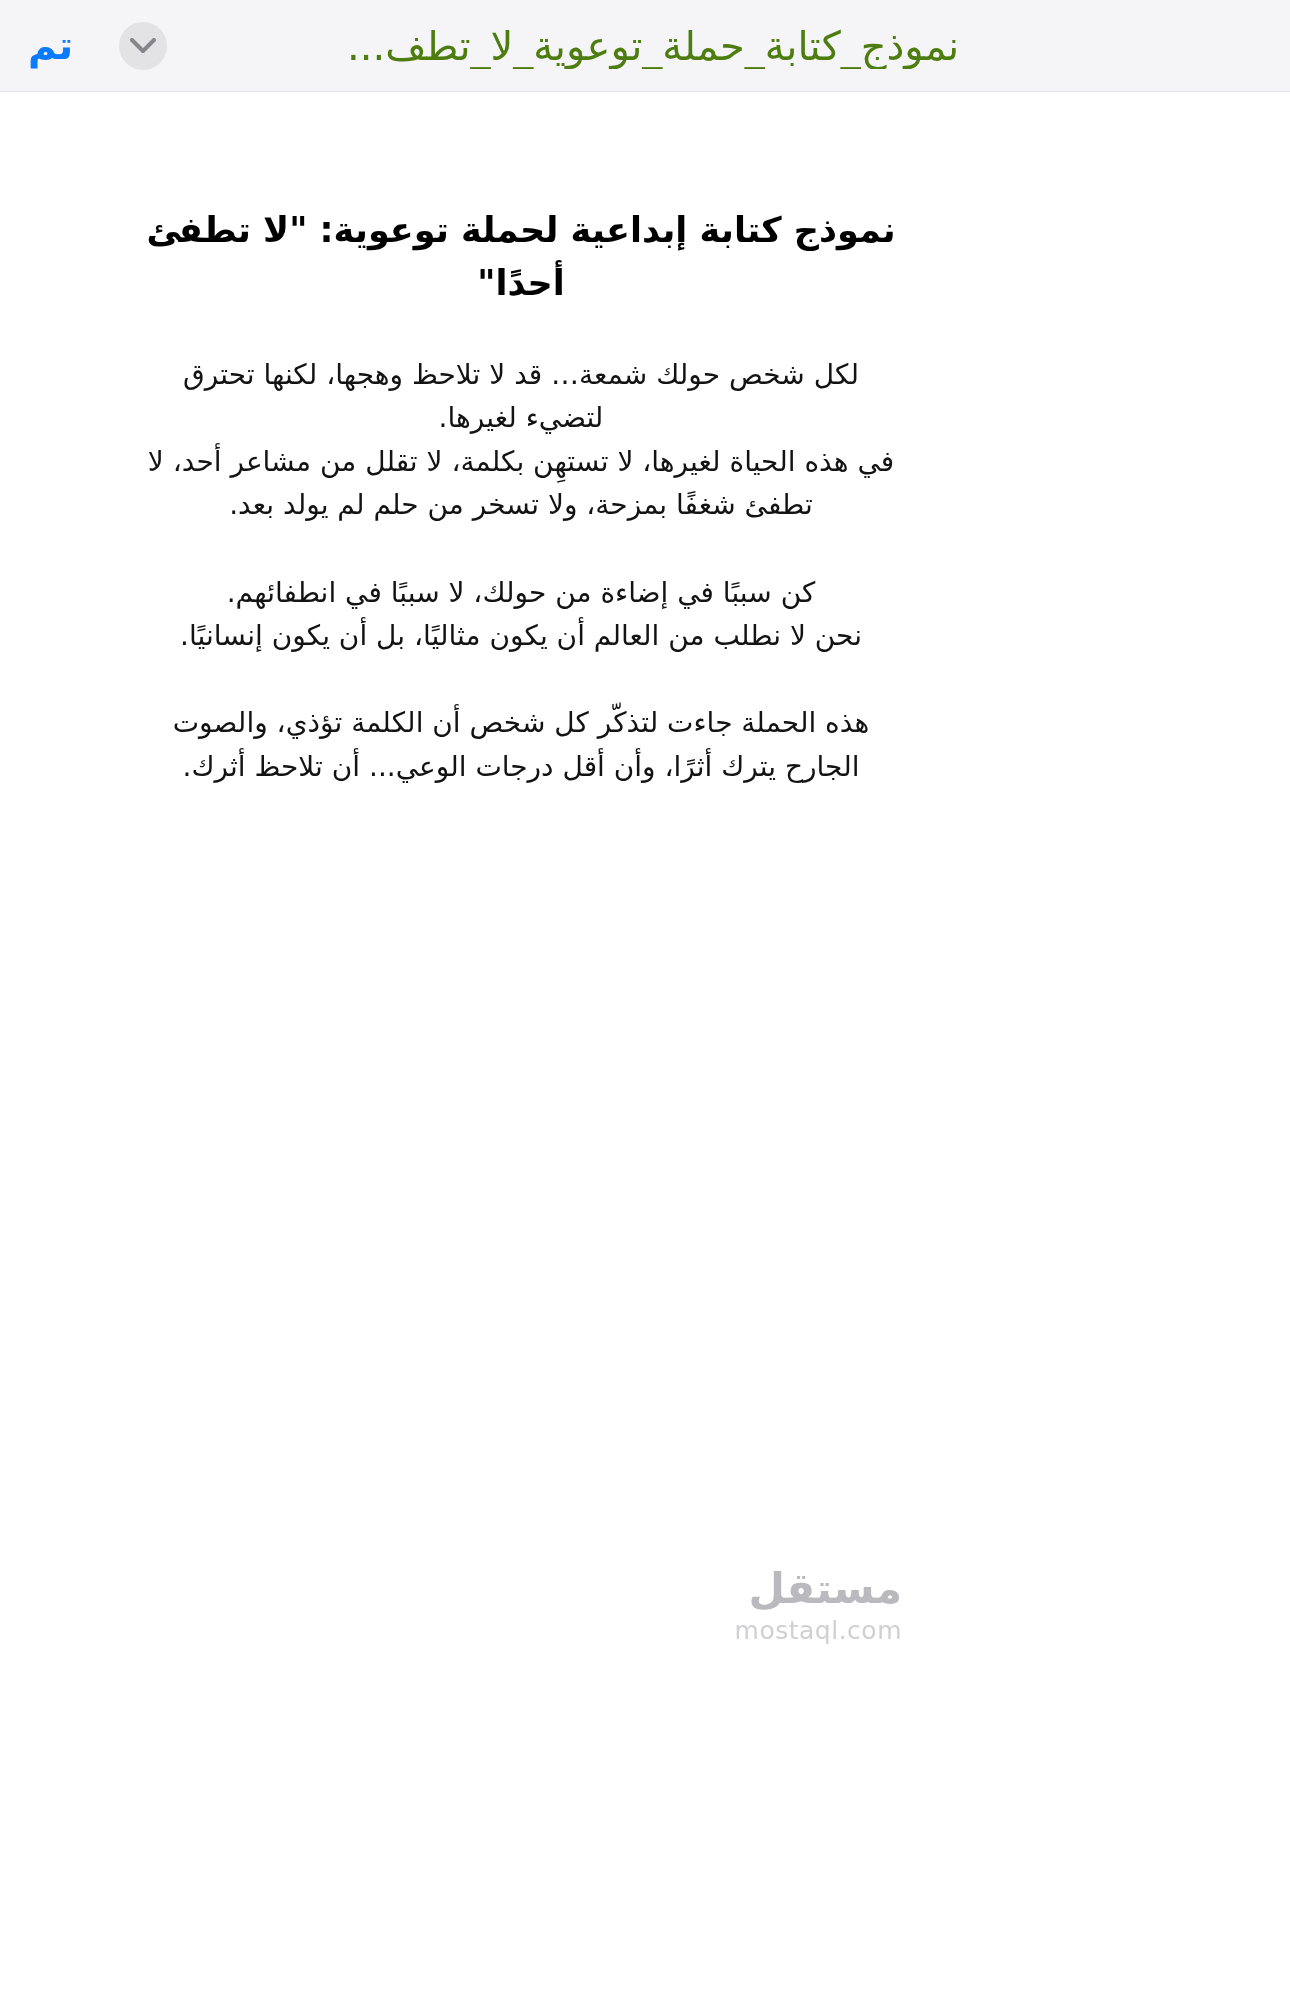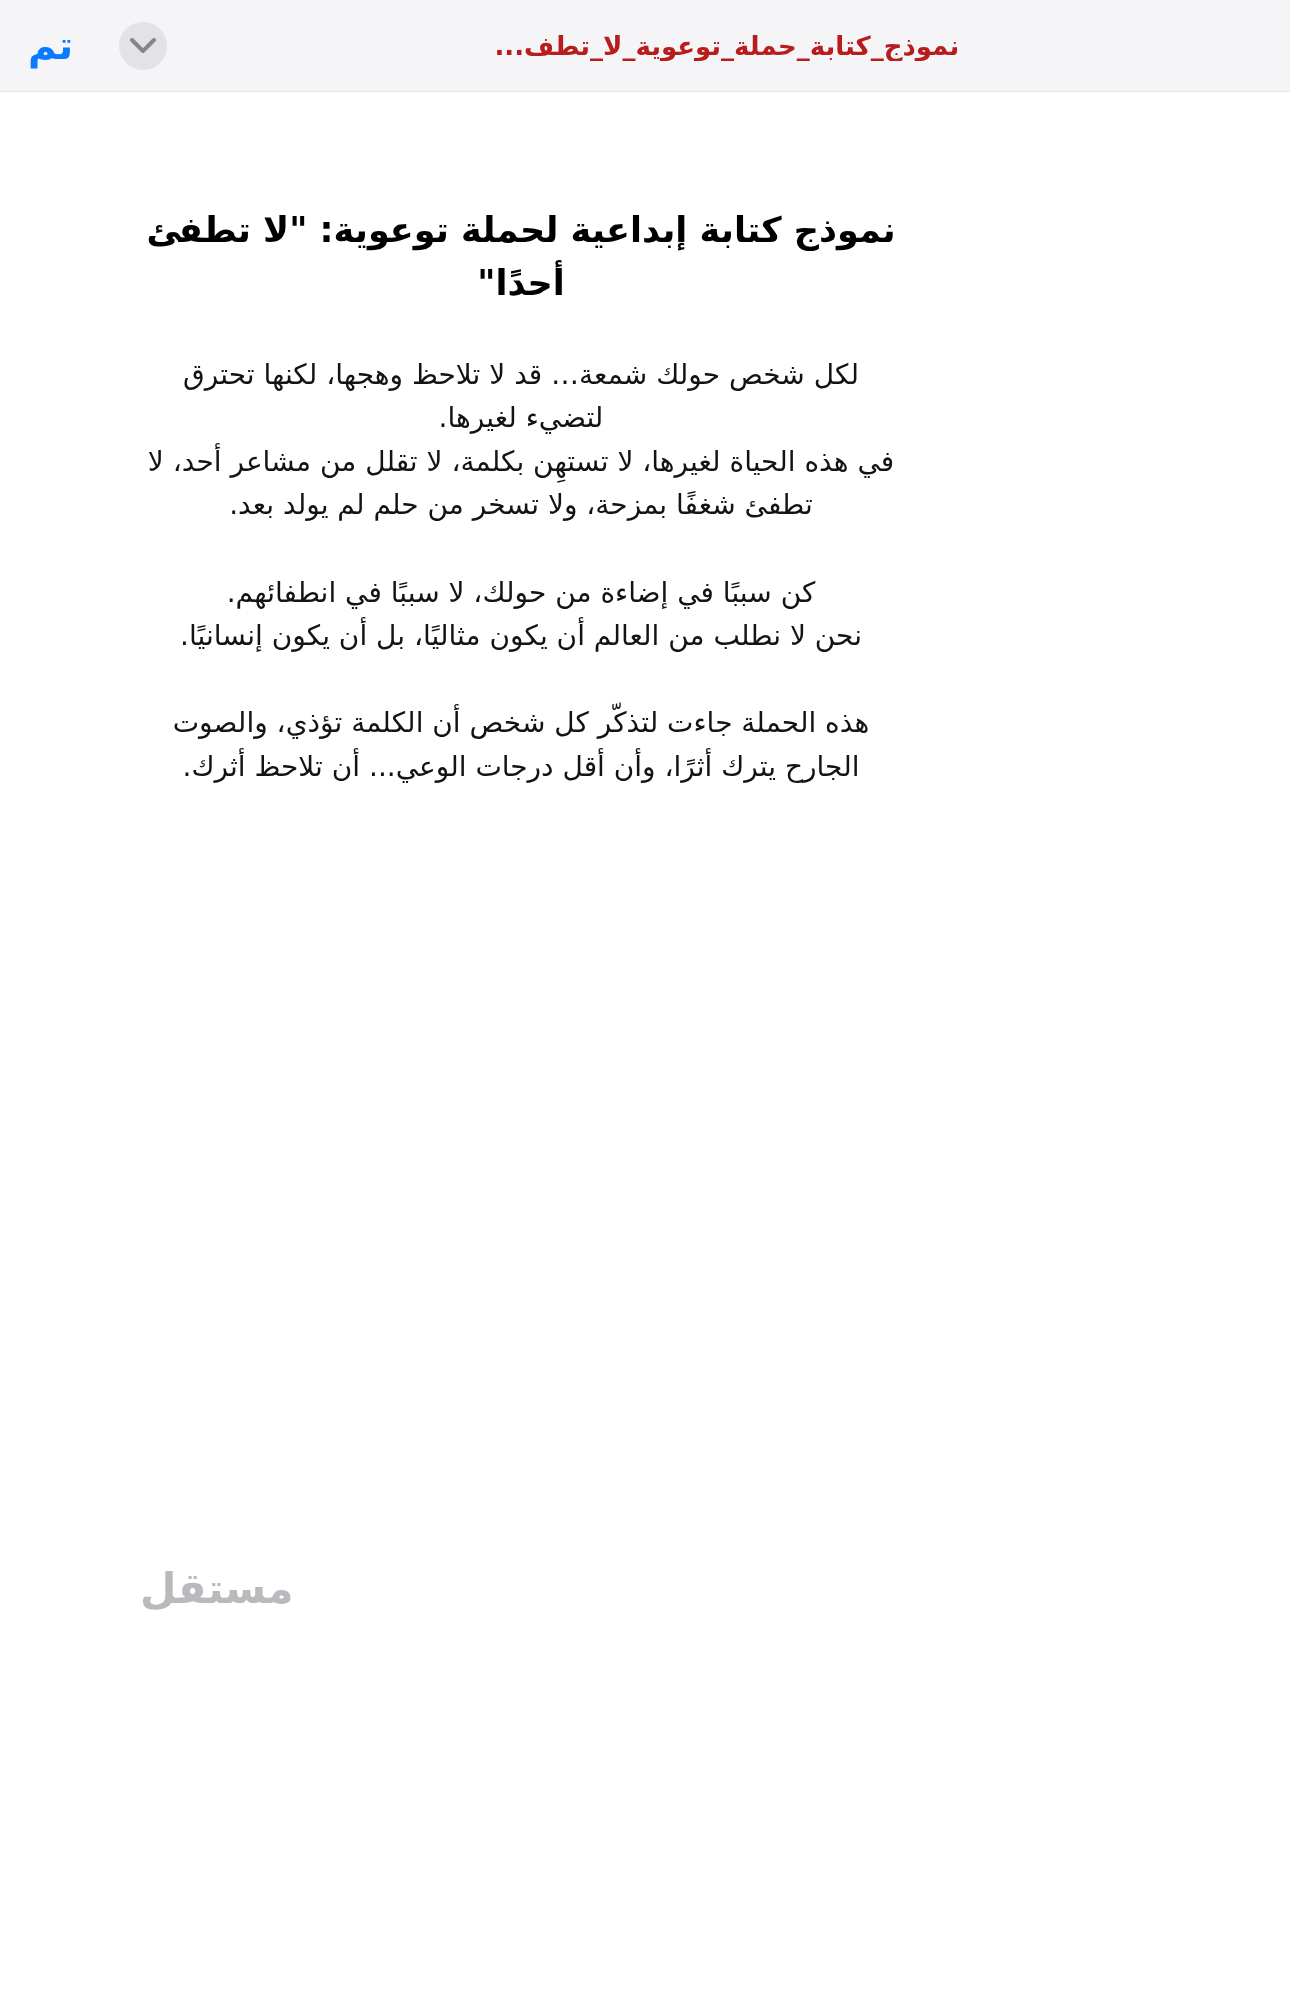--- a/index.html
+++ b/index.html
@@ -42,23 +42,23 @@
     display: flex; align-items: center; justify-content: center;
     cursor: pointer;
     flex: 0 0 auto;
   }
   .filename {
     margin-left: 26px;
     width: 766px;
     direction: rtl;
     white-space: nowrap;
     overflow: hidden;
-    font-size: 26px;
-    font-weight: bold;
-    color: #b91c1c;
+    font-size: 40px;
+    font-weight: normal;
+    color: #4d7c0f;
   }
 
   
   .doc {
     position: absolute; top: 92px; left: 0;
     width: 1290px; height: 1899px;
     background: #ffffff;
     direction: rtl;
     padding-left: 18px;
   }
@@ -83,21 +83,21 @@
     color: #131313;
   }
   .para .line { display: block; }
 
   
   .watermark {
     position: absolute;
     top: 1472px;
     right: 388px;
     width: 762px;
-    text-align: left;
+    text-align: right;
     direction: rtl;
   }
   .wm-logo {
     font-size: 42px;
     font-weight: bold;
     color: #bababe;
     line-height: 1.2;
   }
   .wm-site {
     margin-top: 2px;
@@ -138,16 +138,17 @@
       </p>
 
       <p class="para">
         <span class="line">هذه الحملة جاءت لتذكّر كل شخص أن الكلمة تؤذي، والصوت الجارح يترك أثرًا، وأن أقل درجات الوعي... أن تلاحظ أثرك.</span>
       </p>
 
     </div>
 
     <div class="watermark">
       <div class="wm-logo">مستقل</div>
+      <div class="wm-site">mostaql.com</div>
     </div>
   </main>
 
 </div>
 
 </body></html>

